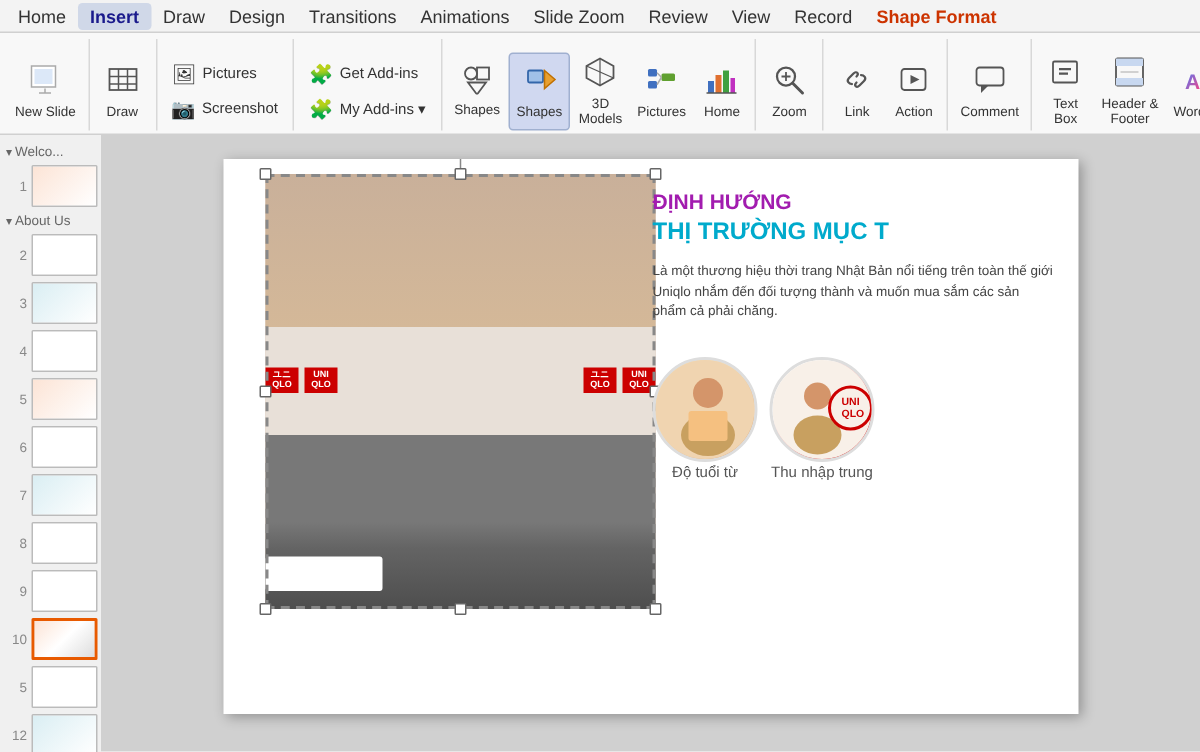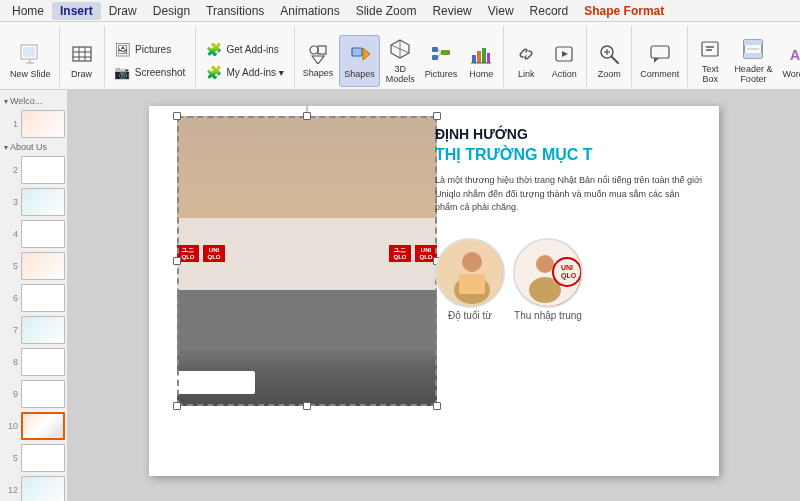--- a/index.html
+++ b/index.html
@@ -235,21 +235,21 @@
       right: 0;
       top: 0;
       width: 300px;
       height: 100%;
       padding: 20px 16px;
       overflow: hidden;
     }
     .content-heading {
       font-size: 14px;
       font-weight: 900;
-      color: #0f172a;
+      color: #a21caf;
       margin-bottom: 4px;
       font-family: Arial, sans-serif;
     }
     .content-subheading {
       font-size: 16px;
       font-weight: 900;
       color: #00aacc;
       margin-bottom: 10px;
       font-family: Arial, sans-serif;
       text-transform: uppercase;
@@ -424,50 +424,50 @@
         <div class="label">Home</div>
       </div>
     </div>
   </div>
 
   <div class="ribbon-group">
     <div class="ribbon-group-items">
       <div class="ribbon-btn">
         <div class="icon">
           <svg width="22" height="22" viewBox="0 0 22 22">
-            <path d="M8,14 C6,14 4,12 6,10 L9,7 C11,5 13,7 11,9" fill="none" stroke="#555" stroke-width="1.5" stroke-linecap="round"></path>
-            <path d="M14,8 C16,8 18,10 16,12 L13,15 C11,17 9,15 11,13" fill="none" stroke="#555" stroke-width="1.5" stroke-linecap="round"></path>
-          </svg>
-        </div>
-        <div class="label">Link</div>
-      </div>
-      <div class="ribbon-btn">
-        <div class="icon">
-          <svg width="22" height="22" viewBox="0 0 22 22">
-            <rect x="3" y="4" width="16" height="14" rx="2" fill="none" stroke="#555" stroke-width="1.2"></rect>
-            <polygon points="9,8 9,14 15,11" fill="#555"></polygon>
-          </svg>
-        </div>
-        <div class="label">Action</div>
-      </div>
-    </div>
-  </div>
-
-  <div class="ribbon-group">
-    <div class="ribbon-group-items">
-      <div class="ribbon-btn">
-        <div class="icon">
-          <svg width="22" height="22" viewBox="0 0 22 22">
             <circle cx="9" cy="9" r="6" fill="none" stroke="#555" stroke-width="1.5"></circle>
             <line x1="13.5" y1="13.5" x2="20" y2="20" stroke="#555" stroke-width="2" stroke-linecap="round"></line>
             <line x1="6" y1="9" x2="12" y2="9" stroke="#555" stroke-width="1.2"></line>
             <line x1="9" y1="6" x2="9" y2="12" stroke="#555" stroke-width="1.2"></line>
           </svg>
         </div>
         <div class="label">Zoom</div>
+      </div>
+    </div>
+  </div>
+
+  <div class="ribbon-group">
+    <div class="ribbon-group-items">
+      <div class="ribbon-btn">
+        <div class="icon">
+          <svg width="22" height="22" viewBox="0 0 22 22">
+            <path d="M8,14 C6,14 4,12 6,10 L9,7 C11,5 13,7 11,9" fill="none" stroke="#555" stroke-width="1.5" stroke-linecap="round"></path>
+            <path d="M14,8 C16,8 18,10 16,12 L13,15 C11,17 9,15 11,13" fill="none" stroke="#555" stroke-width="1.5" stroke-linecap="round"></path>
+          </svg>
+        </div>
+        <div class="label">Link</div>
+      </div>
+      <div class="ribbon-btn">
+        <div class="icon">
+          <svg width="22" height="22" viewBox="0 0 22 22">
+            <rect x="3" y="4" width="16" height="14" rx="2" fill="none" stroke="#555" stroke-width="1.2"></rect>
+            <polygon points="9,8 9,14 15,11" fill="#555"></polygon>
+          </svg>
+        </div>
+        <div class="label">Action</div>
       </div>
     </div>
   </div>
 
   <div class="ribbon-group">
     <div class="ribbon-group-items">
       <div class="ribbon-btn">
         <div class="icon">
           <svg width="22" height="22" viewBox="0 0 22 22">
             <rect x="2" y="3" width="18" height="12" rx="2" fill="none" stroke="#555" stroke-width="1.2"></rect>

